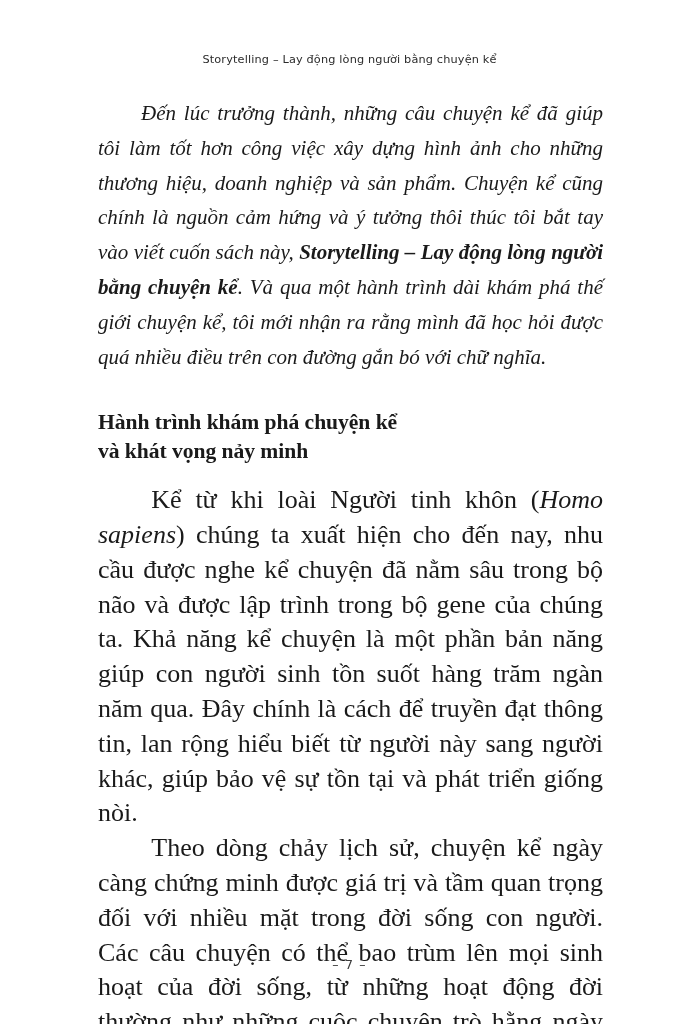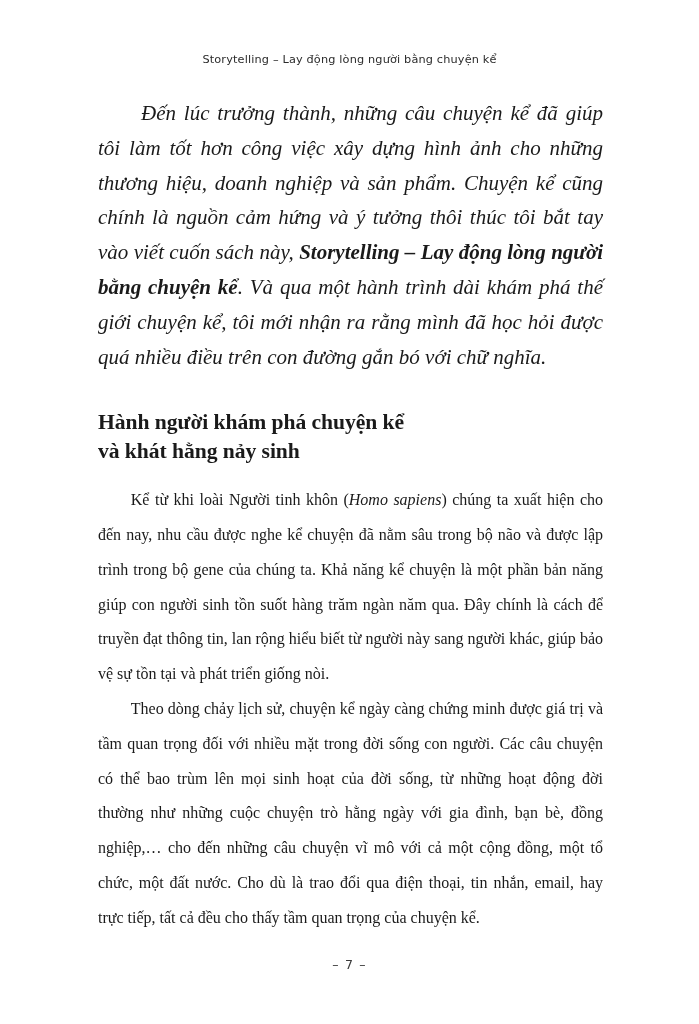--- a/index.html
+++ b/index.html
@@ -42,21 +42,21 @@
   
   .textblock {
     position: absolute;
     left: 98px;
     top: 96px;
     width: 505px;
   }
 
   p.para {
     margin: 0;
-    font-size: 16px;
+    font-size: 26px;
     line-height: 34.8px;
     text-align: justify;
     text-justify: inter-word;
     text-indent: 2.05em;
     hyphens: none;
   }
 
   p.para.intro {
     font-style: italic;
     font-size: 21px;
@@ -109,21 +109,21 @@
 <div class="page">
 
   <div class="running-head">Storytelling  –  Lay động lòng người bằng chuyện kể</div>
 
   <div class="textblock">
 
     <p class="para intro"><span>Đến lúc trưởng thành, những câu chuyện kể đã giúp tôi làm tốt hơn công việc xây dựng hình ảnh cho những thương hiệu, doanh nghiệp và sản phẩm. Chuyện kể cũng chính là nguồn cảm hứng và ý tưởng thôi thúc tôi bắt tay vào viết cuốn sách này, </span><b>Storytelling – Lay động lòng người bằng chuyện kể</b><span>. Và qua một hành trình dài khám phá thế giới chuyện kể, tôi mới nhận ra rằng mình đã học hỏi được quá nhiều điều trên con đường gắn bó với chữ nghĩa.</span></p>
 
     <div class="gap-heading"></div>
 
-    <h2 class="section-heading"><span>Hành người khám phá chuyện kể</span><br><span>và khát hằng nảy sinh</span></h2>
+    <h2 class="section-heading"><span>Hành trình khám phá chuyện kể</span><br><span>và khát vọng nảy minh</span></h2>
 
     <div class="gap-after-heading"></div>
 
     <p class="para"><span>Kể từ khi loài Người tinh khôn (</span><i>Homo sapiens</i><span>) chúng ta xuất hiện cho đến nay, nhu cầu được nghe kể chuyện đã nằm sâu trong bộ não và được lập trình trong bộ gene của chúng ta. Khả năng kể chuyện là một phần bản năng giúp con người sinh tồn suốt hàng trăm ngàn năm qua. Đây chính là cách để truyền đạt thông tin, lan rộng hiểu biết từ người này sang người khác, giúp bảo vệ sự tồn tại và phát triển giống nòi.</span></p>
 
     <p class="para">Theo dòng chảy lịch sử, chuyện kể ngày càng chứng minh được giá trị và tầm quan trọng đối với nhiều mặt trong đời sống con người. Các câu chuyện có thể bao trùm lên mọi sinh hoạt của đời sống, từ những hoạt động đời thường như những cuộc chuyện trò hằng ngày với gia đình, bạn bè, đồng nghiệp,… cho đến những câu chuyện vĩ mô với cả một cộng đồng, một tổ chức, một đất nước. Cho dù là trao đổi qua điện thoại, tin nhắn, email, hay trực tiếp, tất cả đều cho thấy tầm quan trọng của chuyện kể.</p>
 
   </div>
 
   <div class="folio">–  7  –</div>

